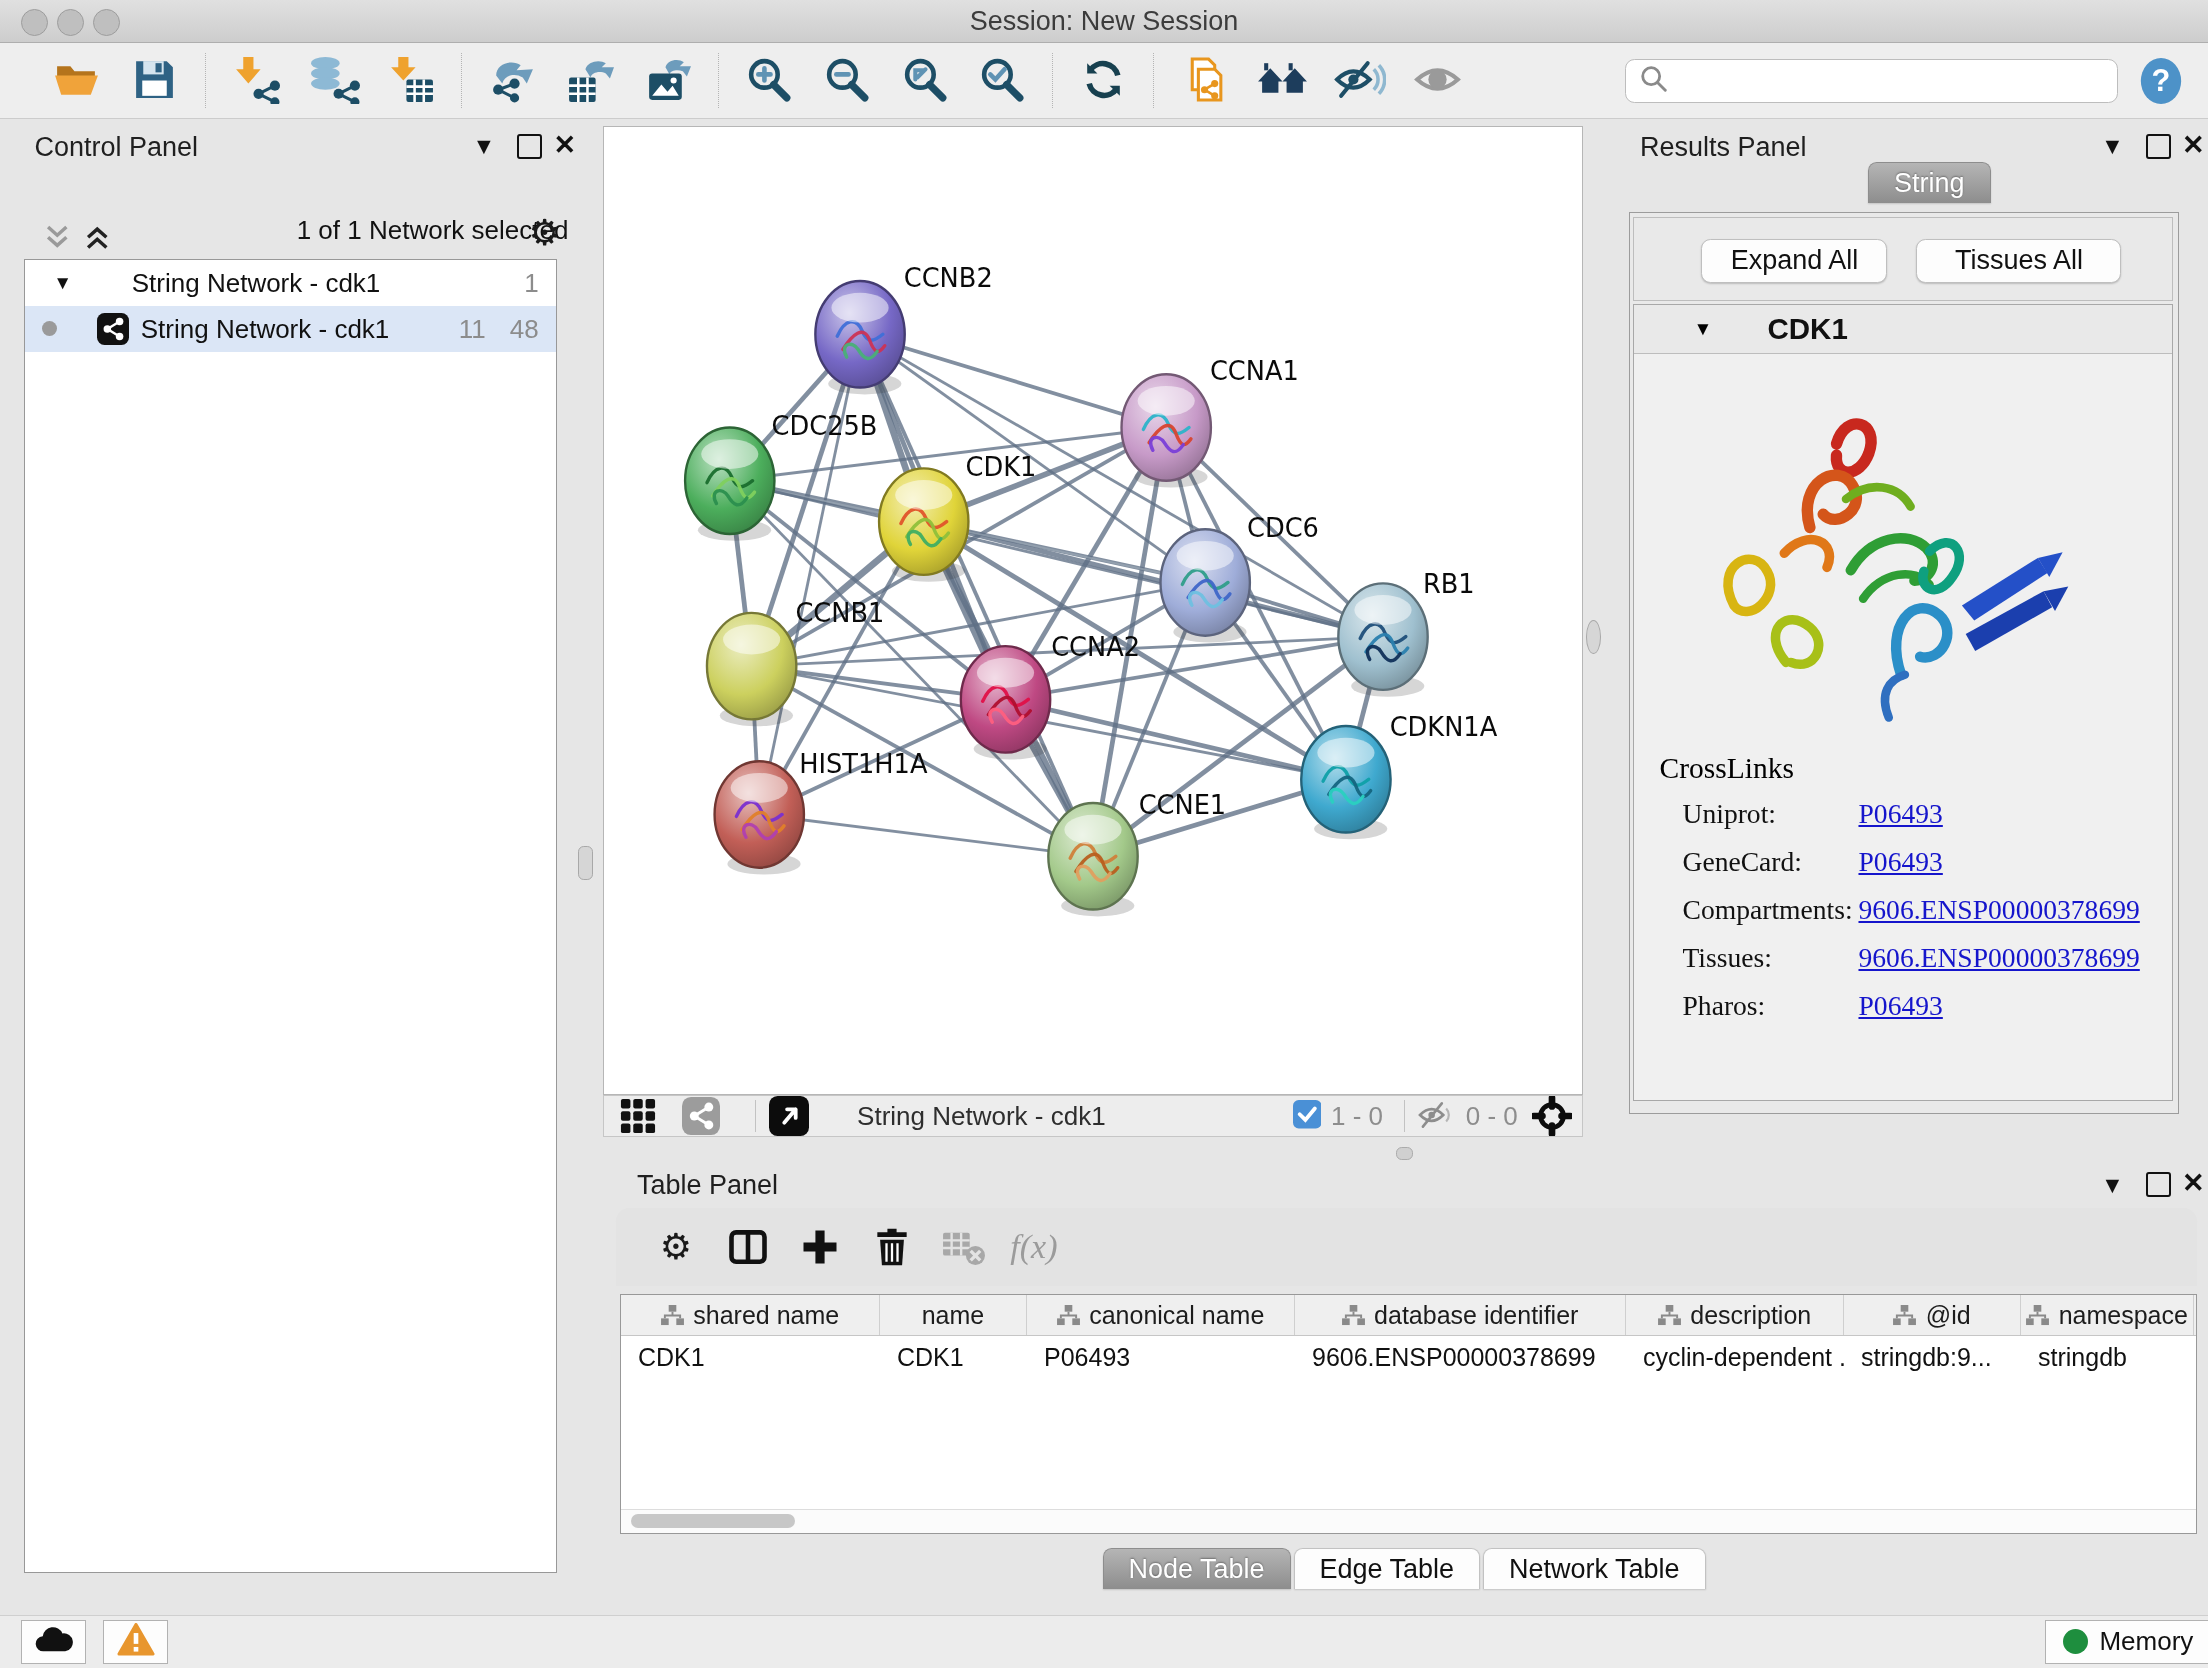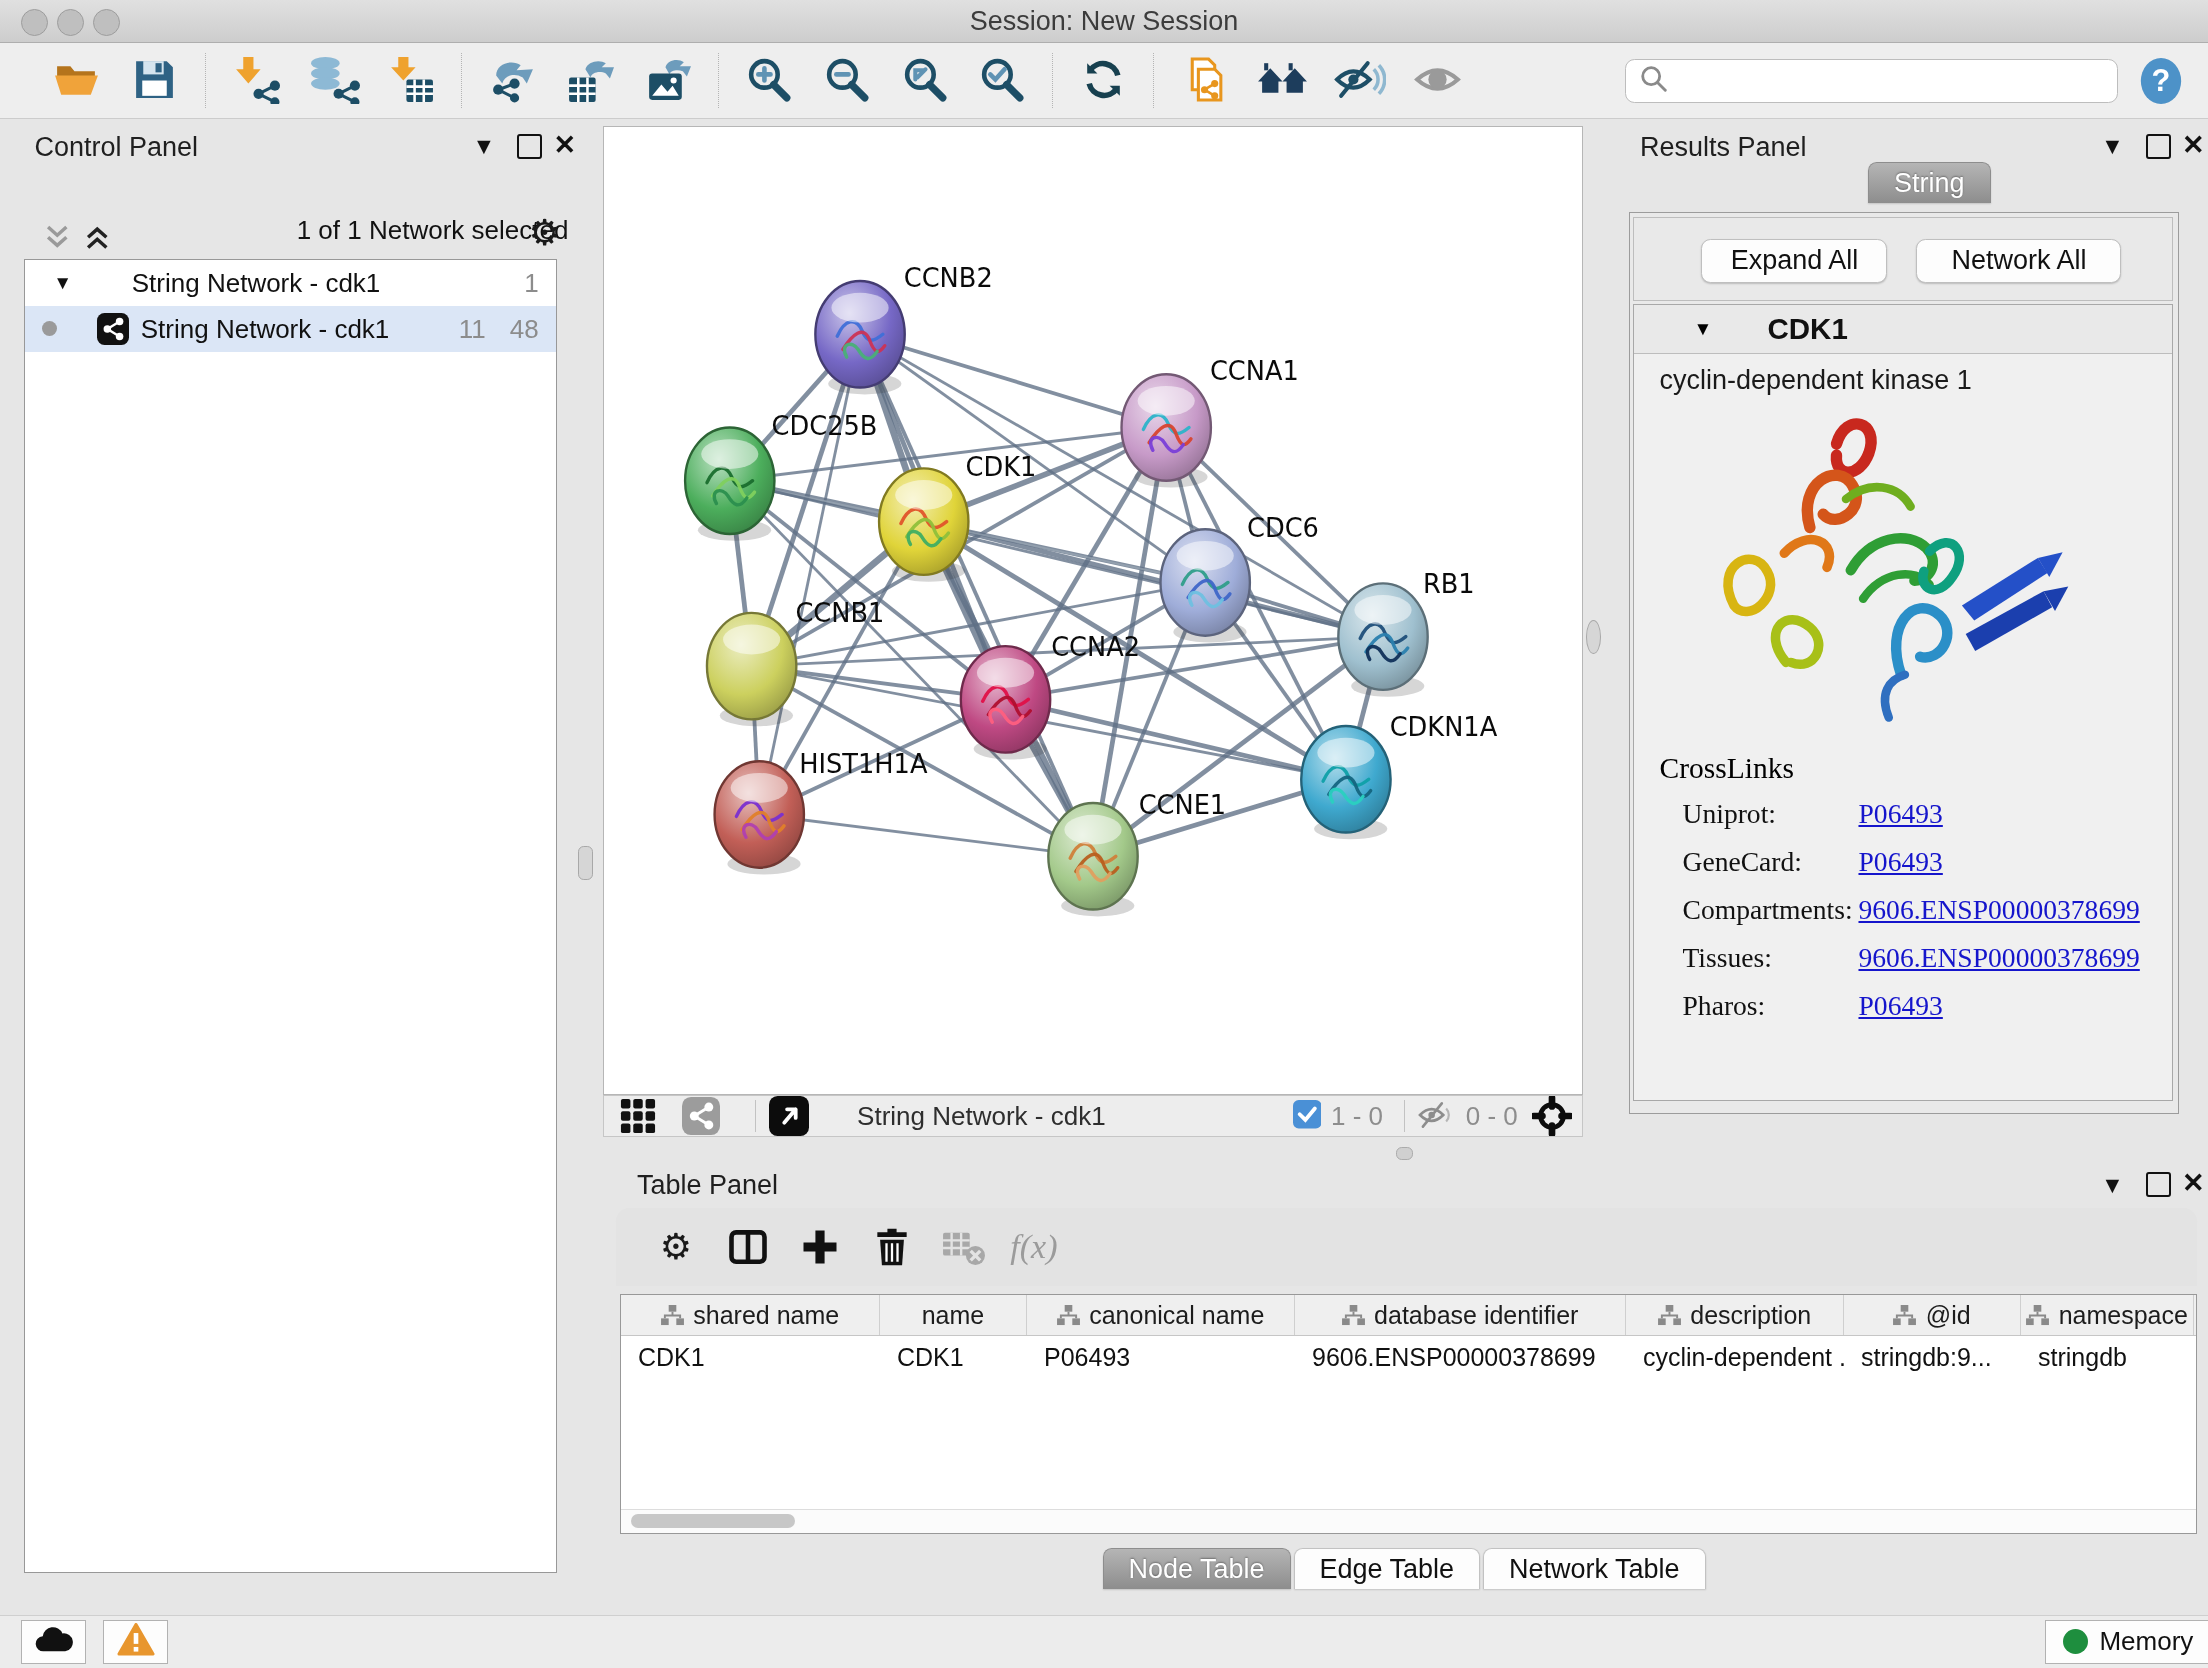--- a/index.html
+++ b/index.html
@@ -581,28 +581,27 @@
     <div class="phead" style="left:17px;top:7.6px">Results Panel</div>
     <span class="pctl" style="left:478px;top:11.4px">▼</span>
     <span class="pctl" style="left:523px;top:9.5px"><span class="boxglyph"></span></span>
     <span class="pctl" style="left:559px;top:9.5px;font-weight:bold;font-size:27px">✕</span>
     <div style="position:absolute;left:245px;top:38px">
       <span class="tab active">String</span>
     </div>
     <div class="rbox">
       <div class="expbar">
         <button class="rbtn" style="left:67px;width:186px">Expand All</button>
-        <button class="rbtn" style="left:282px;width:205px">Network All</button>
+        <button class="rbtn" style="left:282px;width:205px">Tissues All</button>
       </div>
       <div class="genebox">
         <div class="genehdr">
           <span style="position:absolute;left:59px;top:0;font-size:19px">▼</span>
           <span class="genename">CDK1</span>
         </div>
-        <div class="genedesc">cyclin-dependent kinase 1</div>
         <svg width="409" height="380" viewBox="0 0 420 400" style="position:absolute;left:55px;top:80px">
           <path d="M150 62 C160 28 196 38 184 72 C174 98 148 98 150 74" fill="none" stroke="#c8281e" stroke-width="12" stroke-linecap="round"></path>
           <path d="M122 150 C108 102 152 80 167 106 C182 130 150 152 136 136" fill="none" stroke="#d4551a" stroke-width="12" stroke-linecap="round"></path>
           <path d="M95 177 C120 150 152 165 140 192" fill="none" stroke="#e07818" stroke-width="10" stroke-linecap="round"></path>
           <path d="M42 232 C20 190 62 168 77 196 C92 222 57 252 42 232" fill="none" stroke="#d8b512" stroke-width="10" stroke-linecap="round"></path>
           <path d="M97 292 C70 260 97 233 122 255 C142 272 127 302 102 292" fill="none" stroke="#a8c018" stroke-width="10" stroke-linecap="round"></path>
           <path d="M160 120 C185 100 215 105 228 128" fill="none" stroke="#6fae1f" stroke-width="9" stroke-linecap="round"></path>
           <path d="M165 195 C185 160 225 152 245 172 C258 186 250 205 232 206" fill="none" stroke="#2f9e35" stroke-width="11" stroke-linecap="round"></path>
           <path d="M178 225 C198 196 232 192 248 210" fill="none" stroke="#2f9e35" stroke-width="9" stroke-linecap="round"></path>
           <path d="M248 175 C272 152 290 178 272 202 C256 226 236 214 242 196" fill="none" stroke="#0fa07f" stroke-width="10" stroke-linecap="round"></path>

